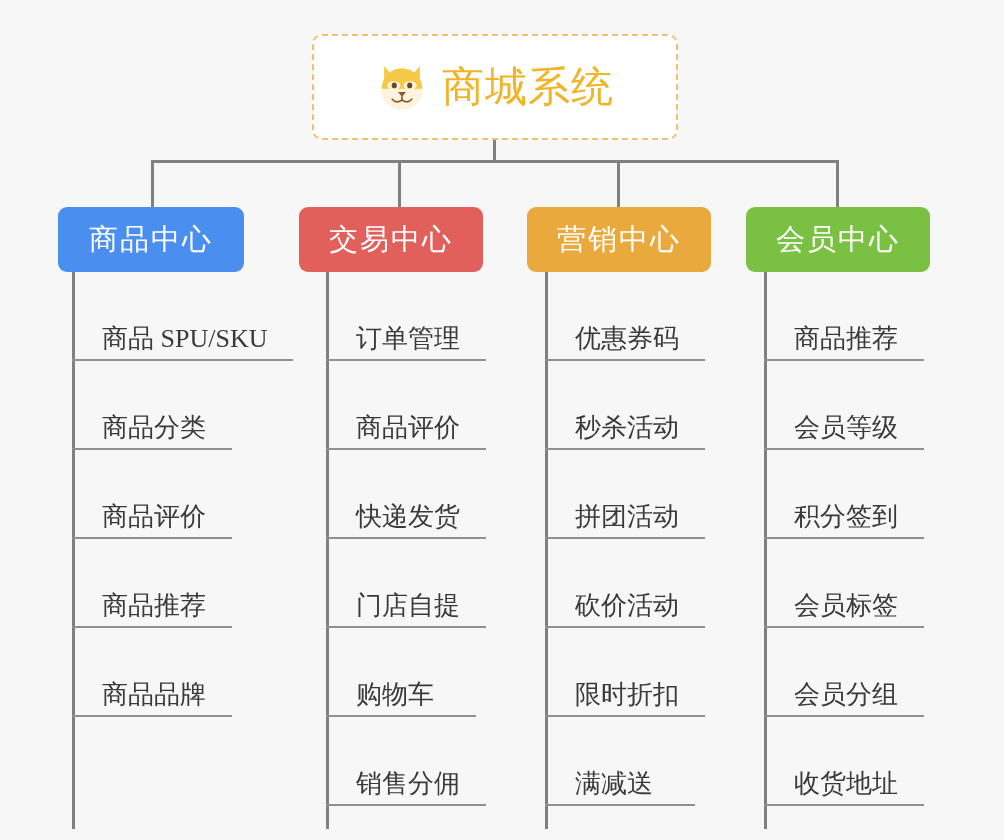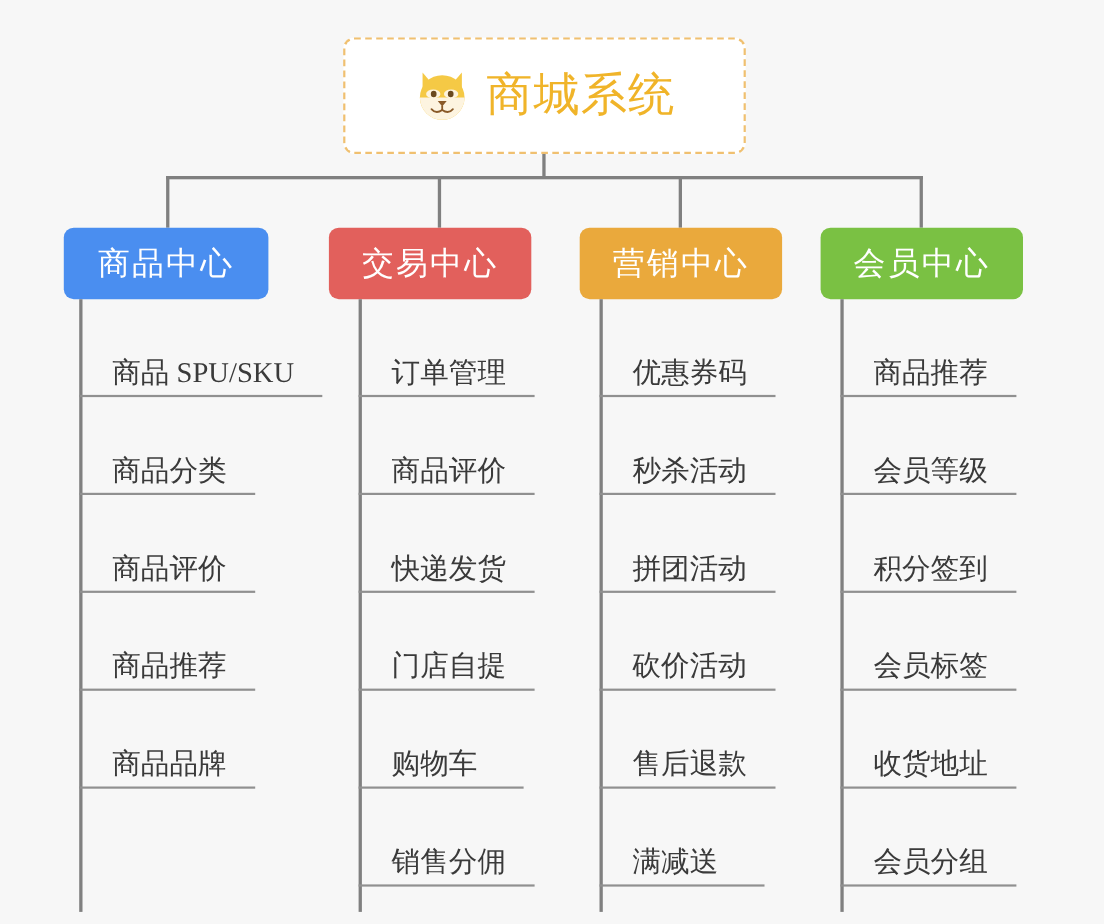--- a/index.html
+++ b/index.html
@@ -219,21 +219,21 @@
     <div class="leaf">
         <span class="leaf-label">秒杀活动</span>
       </div>
     <div class="leaf">
         <span class="leaf-label">拼团活动</span>
       </div>
     <div class="leaf">
         <span class="leaf-label">砍价活动</span>
       </div>
     <div class="leaf">
-        <span class="leaf-label">售后退款</span>
+        <span class="leaf-label">限时折扣</span>
       </div>
     <div class="leaf">
         <span class="leaf-label">满减送</span>
       </div>
   </div>
 
   <div class="column" style="left:746px;text-align:right;">
     <div class="cat-box" style="width:184px;background:#7ac143;">
       <span>会员中心</span>
     </div>
@@ -246,20 +246,20 @@
     <div class="leaf">
         <span class="leaf-label">会员等级</span>
       </div>
     <div class="leaf">
         <span class="leaf-label">积分签到</span>
       </div>
     <div class="leaf">
         <span class="leaf-label">会员标签</span>
       </div>
     <div class="leaf">
+        <span class="leaf-label">会员分组</span>
+      </div>
+    <div class="leaf">
         <span class="leaf-label">收货地址</span>
       </div>
-    <div class="leaf">
-        <span class="leaf-label">会员分组</span>
-      </div>
   </div>
 
 </div>
 
 </body></html>

